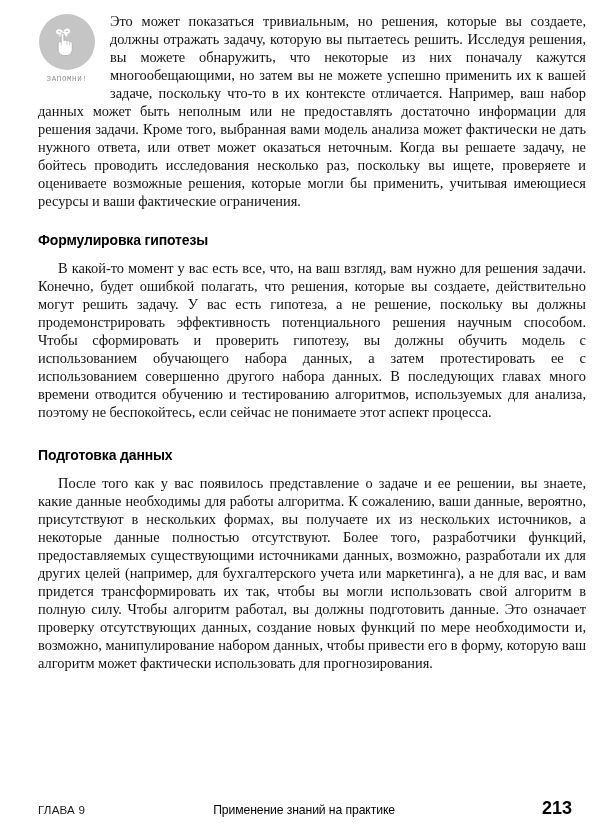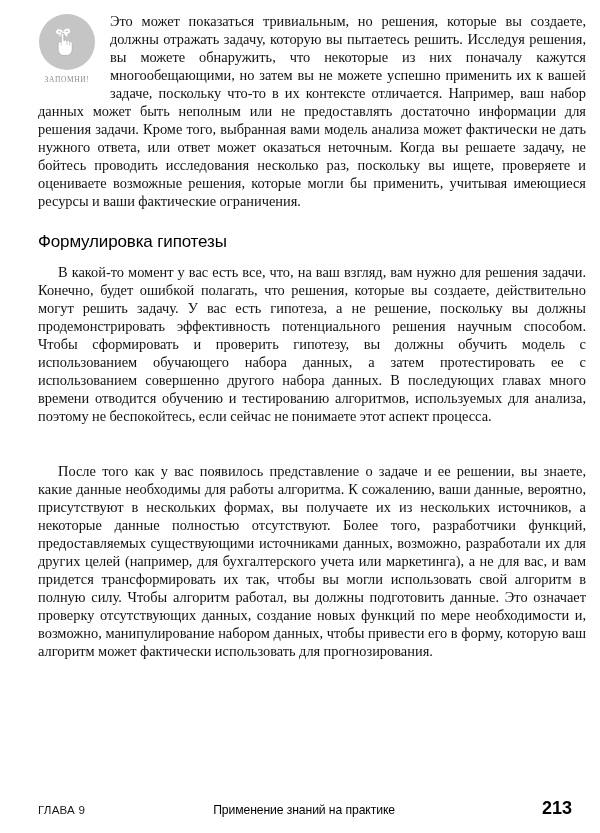--- a/index.html
+++ b/index.html
@@ -37,21 +37,21 @@
     margin: 2px auto 0 auto;
     border-radius: 50%;
     background: #c5c5c5;
     display: flex;
     align-items: center;
     justify-content: center;
   }
   .callout-circle svg { display: block; }
   .callout-label {
     margin-top: 5px;
-    font-family: Liberation Serif, serif;
+    font-family: Liberation Mono, monospace;
     font-size: 7.5px;
     letter-spacing: 0.6px;
     color: #8d8d8d;
     font-weight: 400;
   }
 
   
   .body-col {
     position: absolute;
     left: 38px;
@@ -75,22 +75,22 @@
     width: 72px;
     height: 76px;
     shape-outside: margin-box;
   }
   p.para-first {
     text-indent: 0;
   }
 
   h2.section {
     font-family: "Liberation Sans", "DejaVu Sans", sans-serif;
-    font-size: 17px;
-    font-weight: normal;
+    font-size: 14px;
+    font-weight: bold;
     letter-spacing: -0.15px;
     color: #000000;
     margin: 0;
   }
 
   .sp-after-p1 { height: 22px; }
   .sp-after-h1 { height: 11px; }
   .sp-after-p2 { height: 26px; }
   .sp-after-h2 { height: 11px; }
 
@@ -173,20 +173,21 @@
     <div class="sp-after-p1"></div>
 
     <h2 class="section">Формулировка гипотезы</h2>
 
     <div class="sp-after-h1"></div>
 
     <p class="para">В какой-то момент у вас есть все, что, на ваш взгляд, вам нужно для решения задачи. Конечно, будет ошибкой полагать, что решения, которые вы создаете, действительно могут решить задачу. У вас есть гипотеза, а не решение, поскольку вы должны продемонстрировать эффективность потенциального решения научным способом. Чтобы сформировать и проверить гипотезу, вы должны обучить модель с использованием обучающего набора данных, а затем протестировать ее с использованием совершенно другого набора данных. В последующих главах много времени отводится обучению и тестированию алгоритмов, используемых для анализа, поэтому не беспокойтесь, если сейчас не понимаете этот аспект процесса.</p>
 
     <div class="sp-after-p2"></div>
 
+    <h2 class="section">Подготовка данных</h2>
 
     <div class="sp-after-h2"></div>
 
     <p class="para">После того как у вас появилось представление о задаче и ее решении, вы знаете, какие данные необходимы для работы алгоритма. К сожалению, ваши данные, вероятно, присутствуют в нескольких формах, вы получаете их из нескольких источников, а некоторые данные полностью отсутствуют. Более того, разработчики функций, предоставляемых существующими источниками данных, возможно, разработали их для других целей (например, для бухгалтерского учета или маркетинга), а не для вас, и вам придется трансформировать их так, чтобы вы могли использовать свой алгоритм в полную силу. Чтобы алгоритм работал, вы должны подготовить данные. Это означает проверку отсутствующих данных, создание новых функций по мере необходимости и, возможно, манипулирование набором данных, чтобы привести его в форму, которую ваш алгоритм может фактически использовать для прогнозирования.</p>
   </div>
 
   <div class="footer">
     <span class="footer-chapter">ГЛАВА 9</span>
     <span class="footer-title">Применение знаний на практике</span>
     <span class="footer-pageno">213</span>

